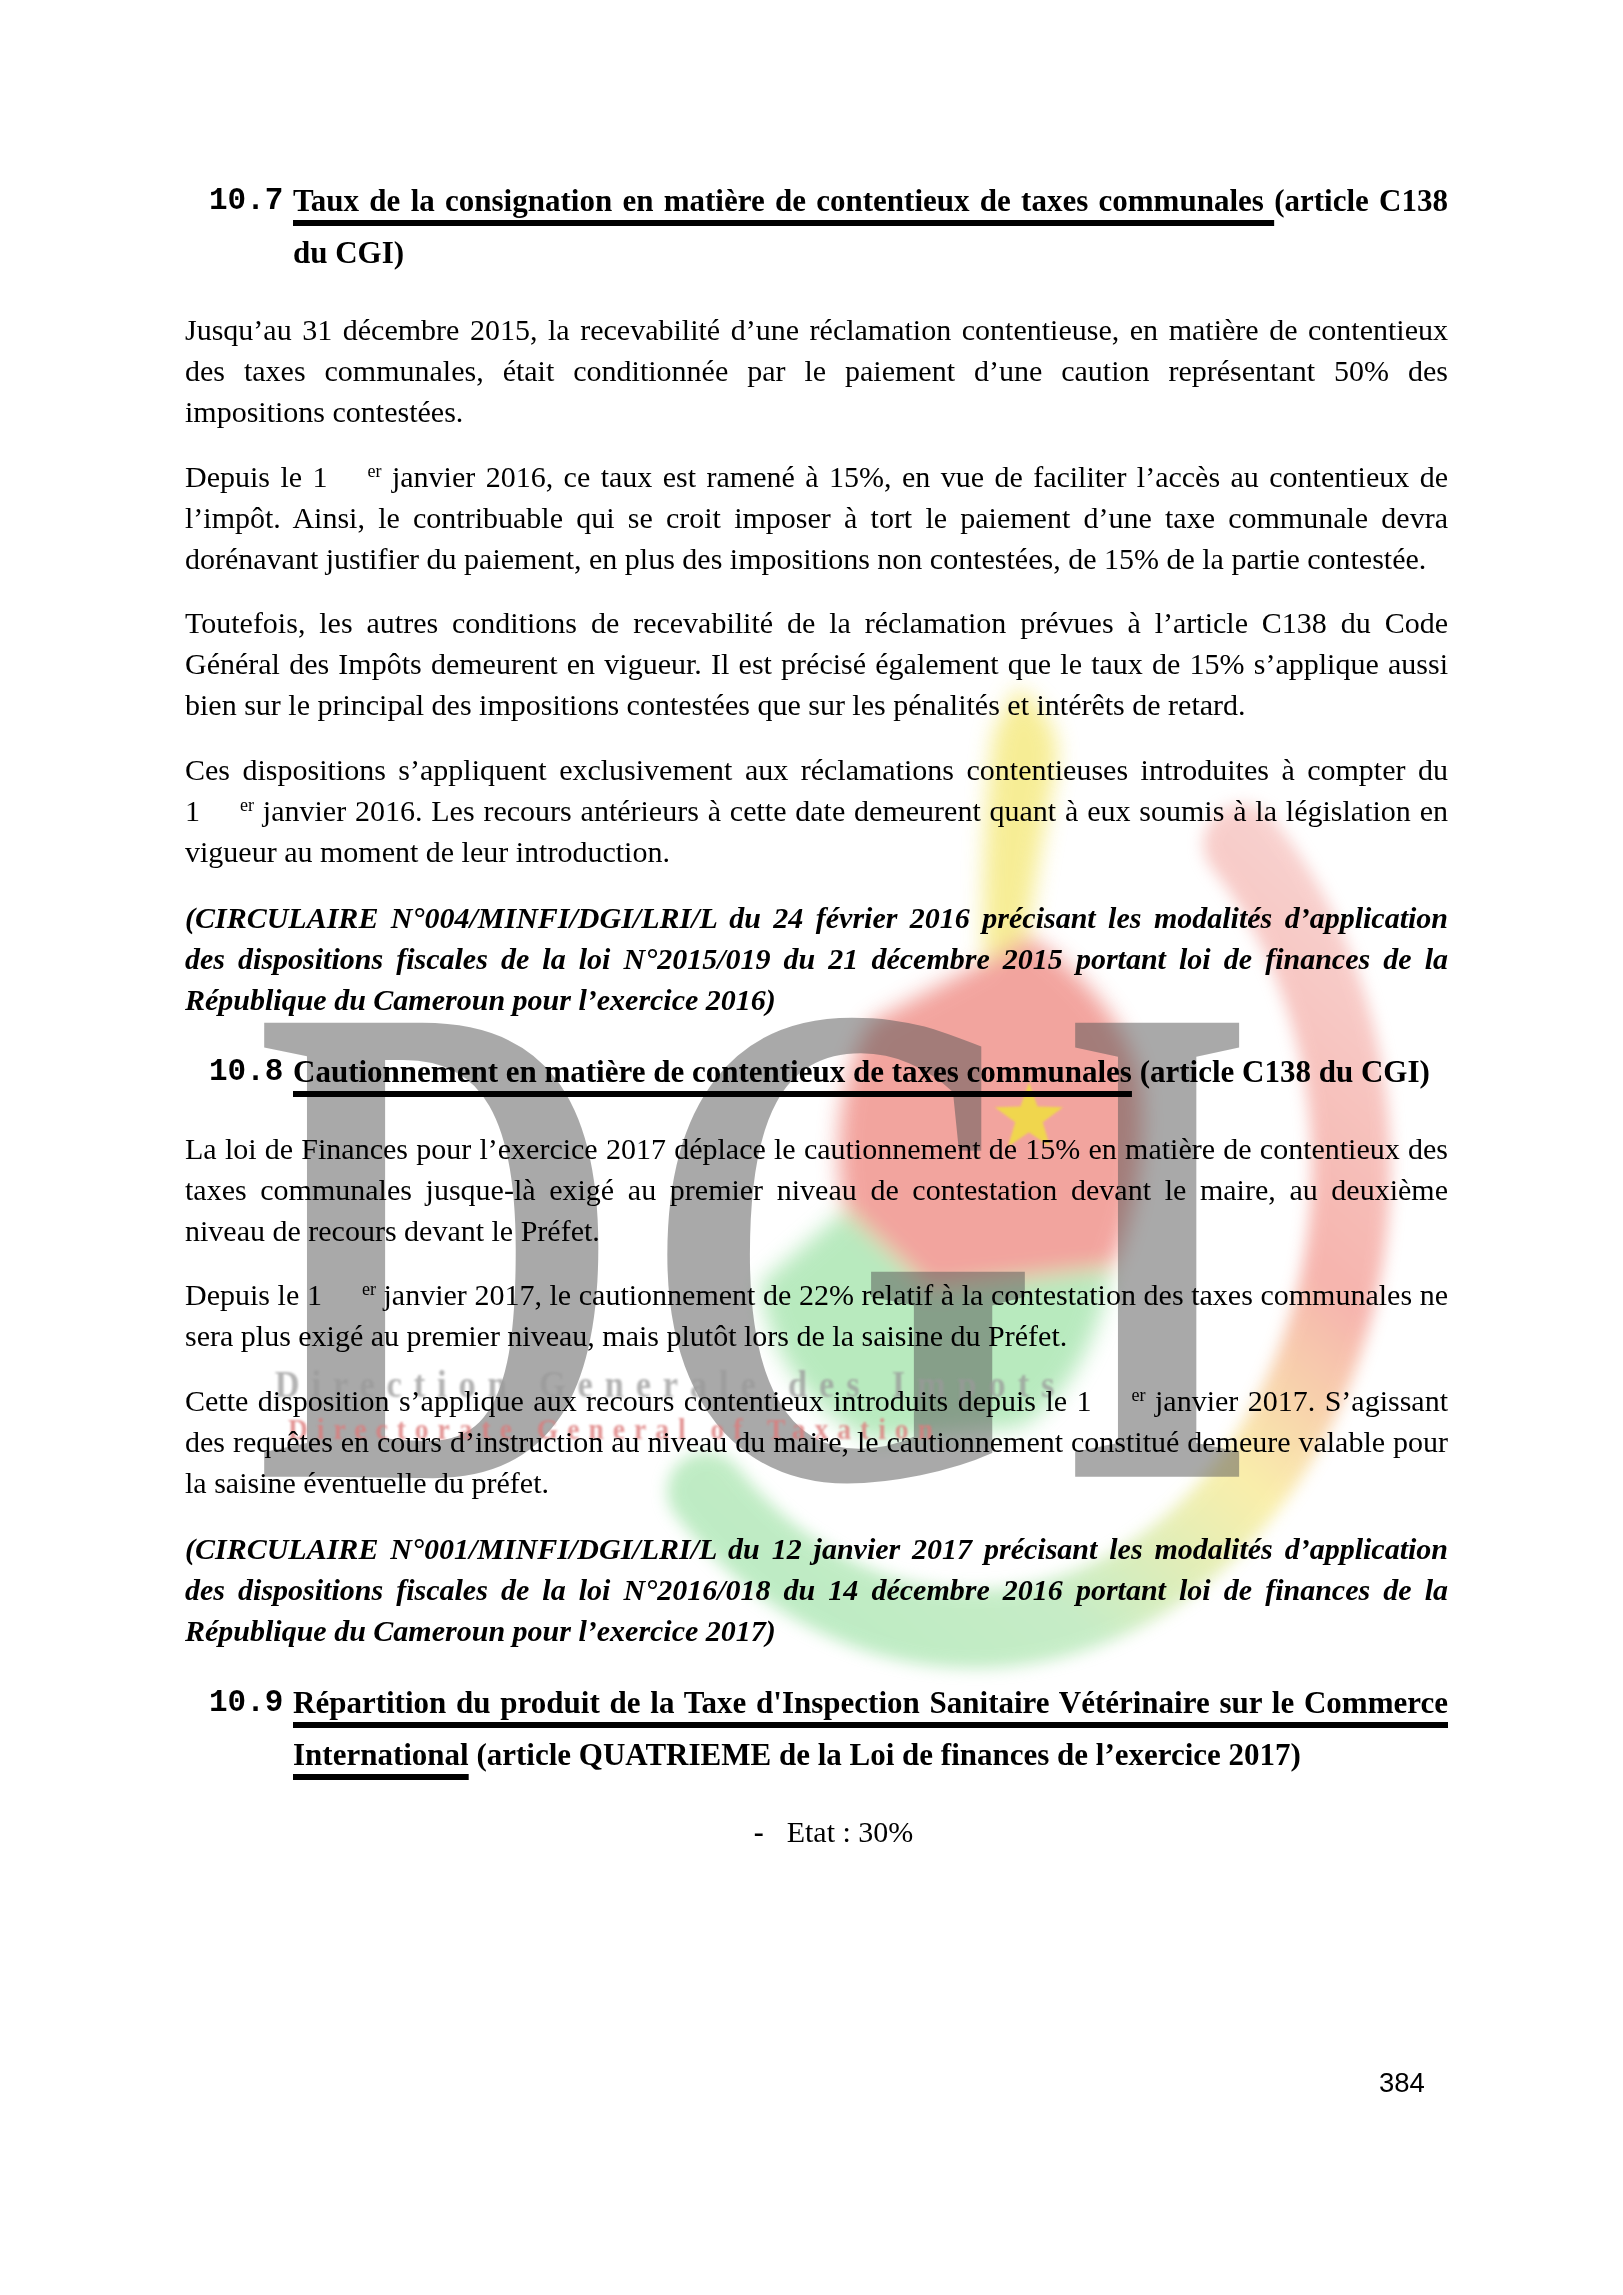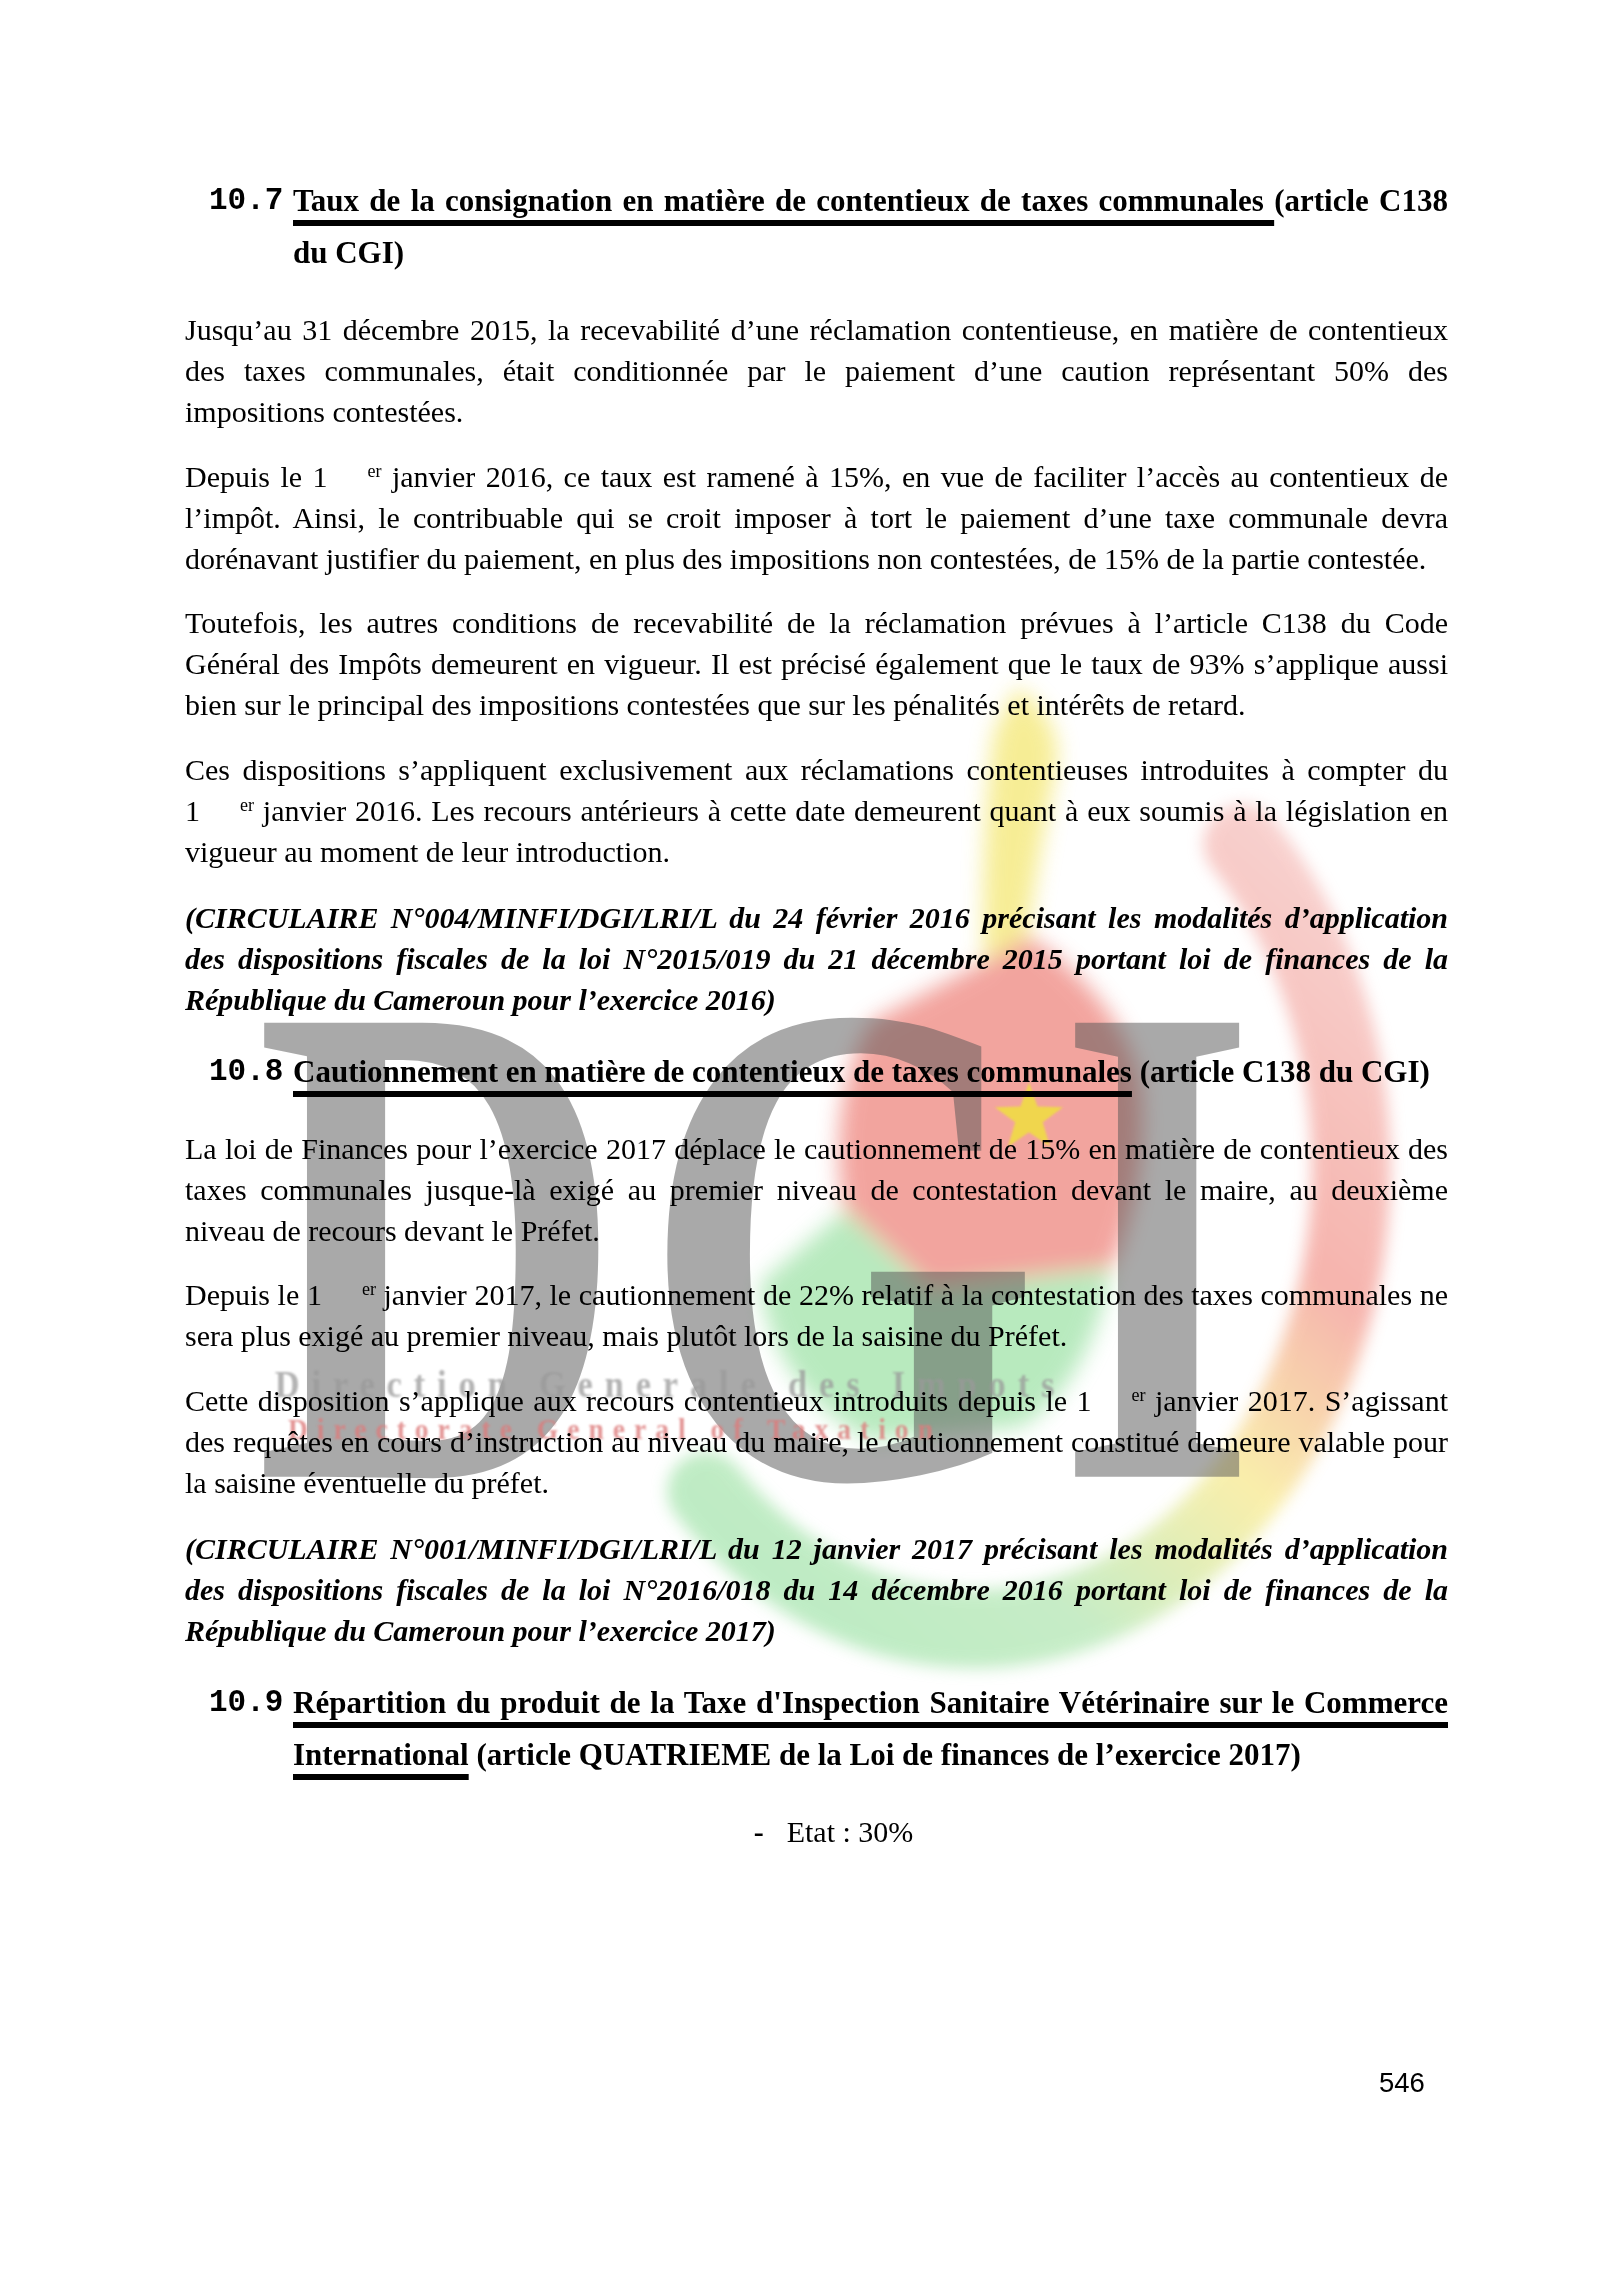--- a/index.html
+++ b/index.html
@@ -126,21 +126,21 @@
 
     <div class="heading">
       <span class="hnum">10.7</span>
       <span class="hu">Taux de la consignation en matière de contentieux de taxes communales </span><span>(article C138 du CGI)</span>
     </div>
 
     <p class="body-p">Jusqu’au 31 décembre 2015, la recevabilité d’une réclamation contentieuse, en matière de contentieux des taxes communales, était conditionnée par le paiement d’une caution représentant 50% des impositions contestées.</p>
 
     <p class="body-p"><span>Depuis le 1</span><sup class="ord">er</sup><span> janvier 2016, ce taux est ramené à 15%, en vue de faciliter l’accès au contentieux de l’impôt. Ainsi, le contribuable qui se croit imposer à tort le paiement d’une taxe communale devra dorénavant justifier du paiement, en plus des impositions non contestées, de 15% de la partie contestée.</span></p>
 
-    <p class="body-p">Toutefois, les autres conditions de recevabilité de la réclamation prévues à l’article C138 du Code Général des Impôts demeurent en vigueur. Il est précisé également que le taux de 93% s’applique aussi bien sur le principal des impositions contestées que sur les pénalités et intérêts de retard.</p>
+    <p class="body-p">Toutefois, les autres conditions de recevabilité de la réclamation prévues à l’article C138 du Code Général des Impôts demeurent en vigueur. Il est précisé également que le taux de 15% s’applique aussi bien sur le principal des impositions contestées que sur les pénalités et intérêts de retard.</p>
 
     <p class="body-p"><span>Ces dispositions s’appliquent exclusivement aux réclamations contentieuses introduites à compter du 1</span><sup class="ord">er</sup><span> janvier 2016. Les recours antérieurs à cette date demeurent quant à eux soumis à la législation en vigueur au moment de leur introduction.</span></p>
 
     <p class="body-p circ">(CIRCULAIRE N°004/MINFI/DGI/LRI/L du 24 février 2016 précisant les modalités d’application des dispositions fiscales de la loi N°2015/019 du 21 décembre 2015 portant loi de finances de la République du Cameroun pour l’exercice 2016)</p>
 
     <div class="heading">
       <span class="hnum">10.8</span>
       <span class="hu">Cautionnement en matière de contentieux de taxes communales</span><span> (article C138 du CGI)</span>
     </div>
 
@@ -157,16 +157,16 @@
       <span class="hu">Répartition du produit de la Taxe d'Inspection Sanitaire Vétérinaire sur le Commerce International</span><span> (article QUATRIEME de la Loi de finances de l’exercice 2017)</span>
     </div>
 
 
     <div class="bullet">
       <span class="dash">-</span><span>Etat : 30%</span>
     </div>
 
   </div>
 
-  <div class="page-number">546</div>
+  <div class="page-number">384</div>
 
 </div>
 
 
 </body></html>

